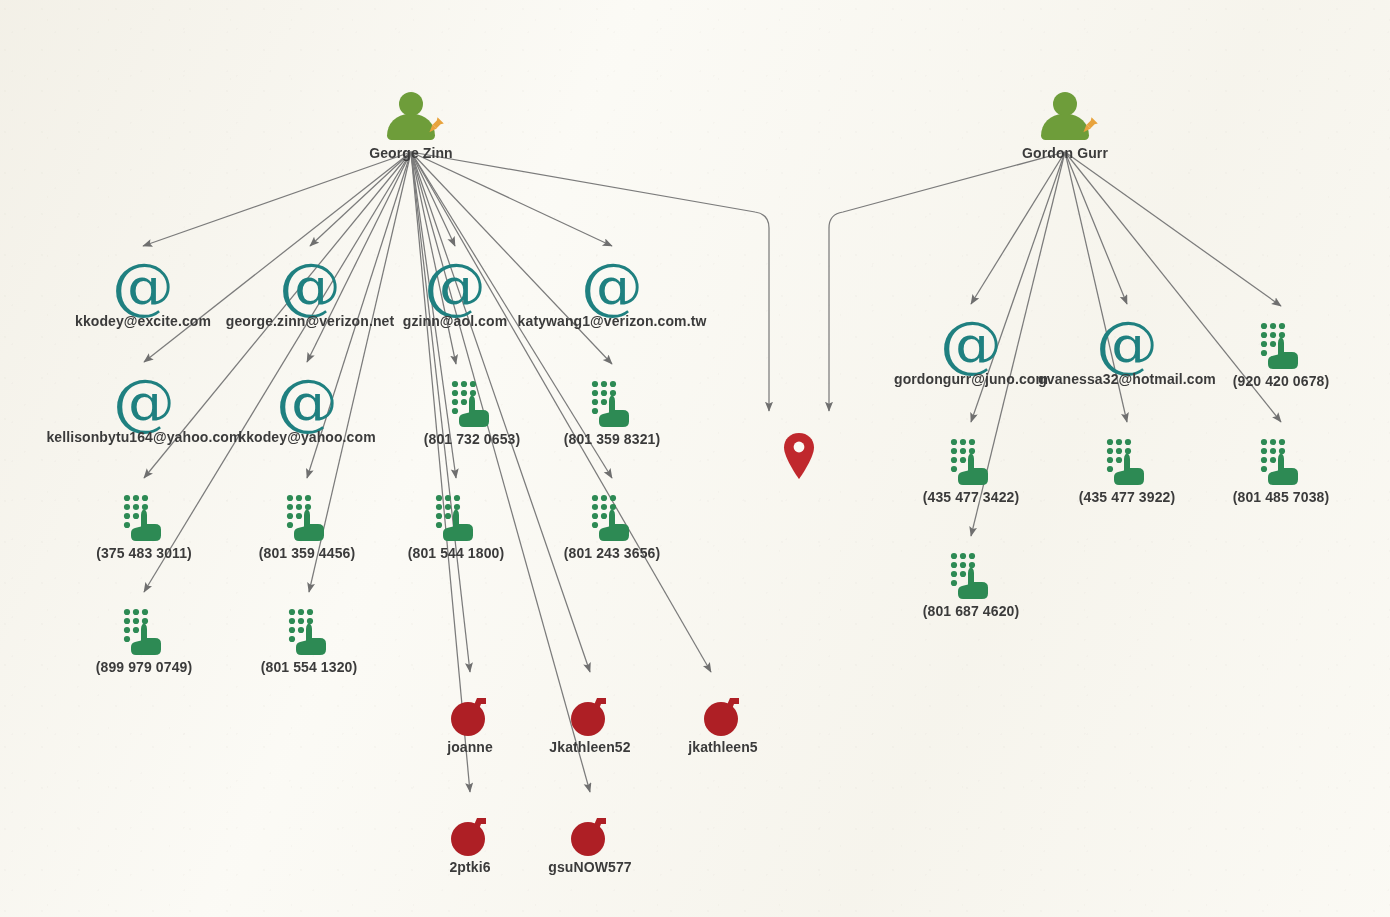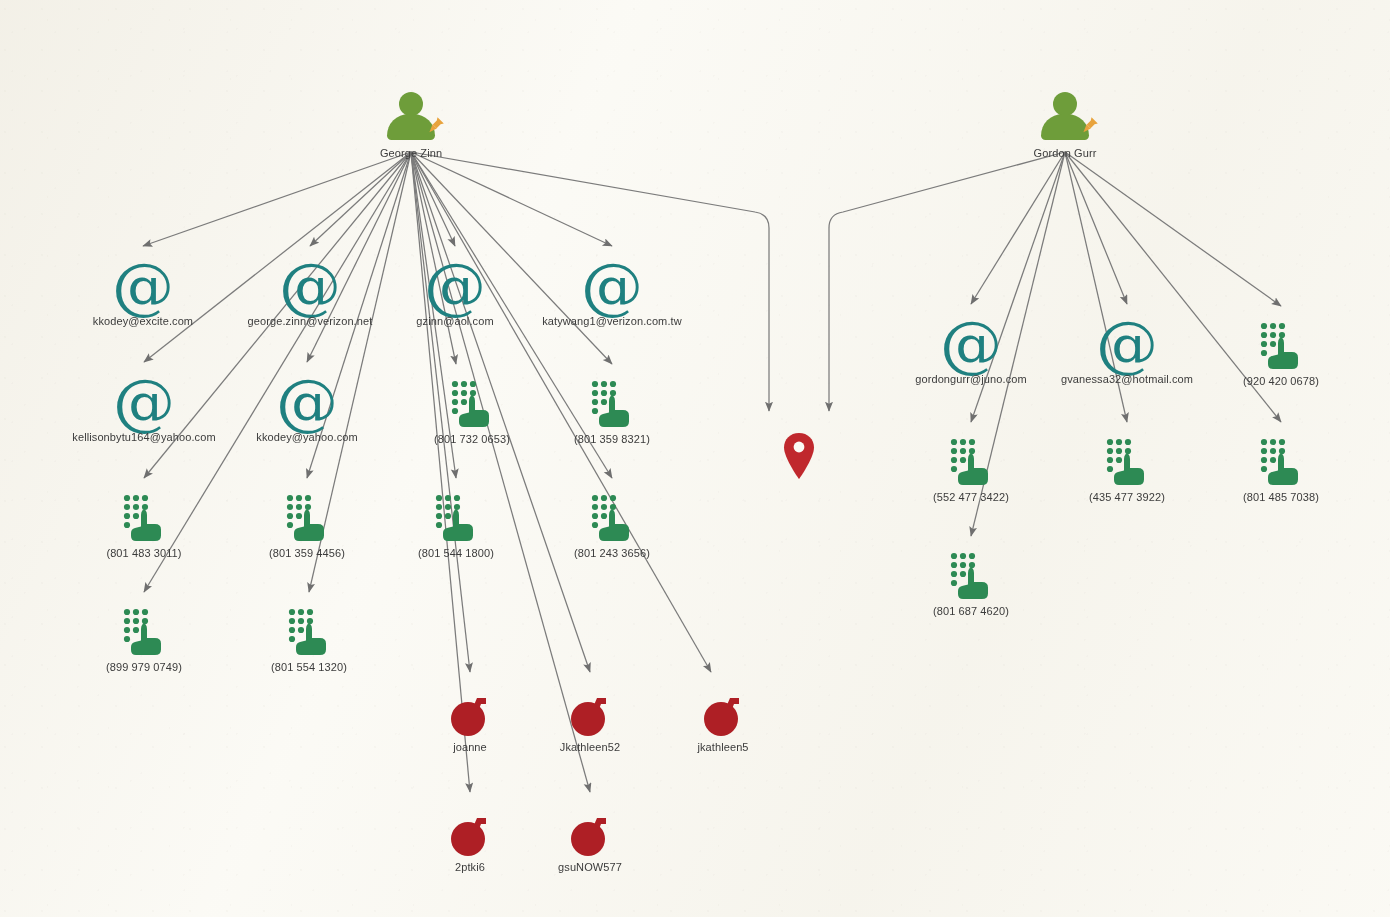--- a/index.html
+++ b/index.html
@@ -37,25 +37,26 @@
     width: 260px;
     user-select: none;
   }
   .node .glyph {
     height: 56px;
     line-height: 56px;
     display: block;
   }
   .node .caption {
     display: block;
-    font-size: 11px;
+    font-size: 14px;
     color: #3b3b3b;
     line-height: 14px;
     white-space: pre-line;
     letter-spacing: .1px;
+    font-weight: bold;
   }
   
   .person-icon { display:inline-block; position:relative; width:60px; height:56px; }
   .person-icon .head {
     position:absolute; left:18px; top:2px; width:24px; height:24px;
     border-radius:50%; background:#6e9d3a;
   }
   .person-icon .body {
     position:absolute; left:6px; top:24px; width:48px; height:26px;
     border-radius:24px 24px 5px 5px; background:#6e9d3a;
@@ -195,21 +196,21 @@
               <circle cx="15" cy="5" r="3.1" fill="#2d8a54"></circle>
               <circle cx="24" cy="5" r="3.1" fill="#2d8a54"></circle>
               <circle cx="6" cy="14" r="3.1" fill="#2d8a54"></circle>
               <circle cx="15" cy="14" r="3.1" fill="#2d8a54"></circle>
               <circle cx="24" cy="14" r="3.1" fill="#2d8a54"></circle>
               <circle cx="6" cy="23" r="3.1" fill="#2d8a54"></circle>
               <circle cx="15" cy="23" r="3.1" fill="#2d8a54"></circle>
               <circle cx="6" cy="32" r="3.1" fill="#2d8a54"></circle>
               <path d="M21 16 q5 0 5 6 v9 h8 q6 0 6 5.5 v6 q0 5.5 -6 5.5 h-19 q-5 0 -5 -5 v-3 q0 -4 4 -5 l6 -1.5 v-11.5 q0 -6 5 -6 z" fill="#2d8a54"></path>
             </svg></span></span>
-        <span class="caption">(801 483 3011)</span>
+        <span class="caption">(375 483 3011)</span>
       </div>
       <div class="node" style="left: 307px; top: 490px;">
         <span class="glyph"><span class="phone-icon"><svg viewBox="0 0 46 52" width="46" height="52">
               <circle cx="6" cy="5" r="3.1" fill="#2d8a54"></circle>
               <circle cx="15" cy="5" r="3.1" fill="#2d8a54"></circle>
               <circle cx="24" cy="5" r="3.1" fill="#2d8a54"></circle>
               <circle cx="6" cy="14" r="3.1" fill="#2d8a54"></circle>
               <circle cx="15" cy="14" r="3.1" fill="#2d8a54"></circle>
               <circle cx="24" cy="14" r="3.1" fill="#2d8a54"></circle>
               <circle cx="6" cy="23" r="3.1" fill="#2d8a54"></circle>
@@ -314,21 +315,21 @@
               <circle cx="15" cy="5" r="3.1" fill="#2d8a54"></circle>
               <circle cx="24" cy="5" r="3.1" fill="#2d8a54"></circle>
               <circle cx="6" cy="14" r="3.1" fill="#2d8a54"></circle>
               <circle cx="15" cy="14" r="3.1" fill="#2d8a54"></circle>
               <circle cx="24" cy="14" r="3.1" fill="#2d8a54"></circle>
               <circle cx="6" cy="23" r="3.1" fill="#2d8a54"></circle>
               <circle cx="15" cy="23" r="3.1" fill="#2d8a54"></circle>
               <circle cx="6" cy="32" r="3.1" fill="#2d8a54"></circle>
               <path d="M21 16 q5 0 5 6 v9 h8 q6 0 6 5.5 v6 q0 5.5 -6 5.5 h-19 q-5 0 -5 -5 v-3 q0 -4 4 -5 l6 -1.5 v-11.5 q0 -6 5 -6 z" fill="#2d8a54"></path>
             </svg></span></span>
-        <span class="caption">(552 477 3422)</span>
+        <span class="caption">(435 477 3422)</span>
       </div>
       <div class="node" style="left: 1127px; top: 434px;">
         <span class="glyph"><span class="phone-icon"><svg viewBox="0 0 46 52" width="46" height="52">
               <circle cx="6" cy="5" r="3.1" fill="#2d8a54"></circle>
               <circle cx="15" cy="5" r="3.1" fill="#2d8a54"></circle>
               <circle cx="24" cy="5" r="3.1" fill="#2d8a54"></circle>
               <circle cx="6" cy="14" r="3.1" fill="#2d8a54"></circle>
               <circle cx="15" cy="14" r="3.1" fill="#2d8a54"></circle>
               <circle cx="24" cy="14" r="3.1" fill="#2d8a54"></circle>
               <circle cx="6" cy="23" r="3.1" fill="#2d8a54"></circle>

